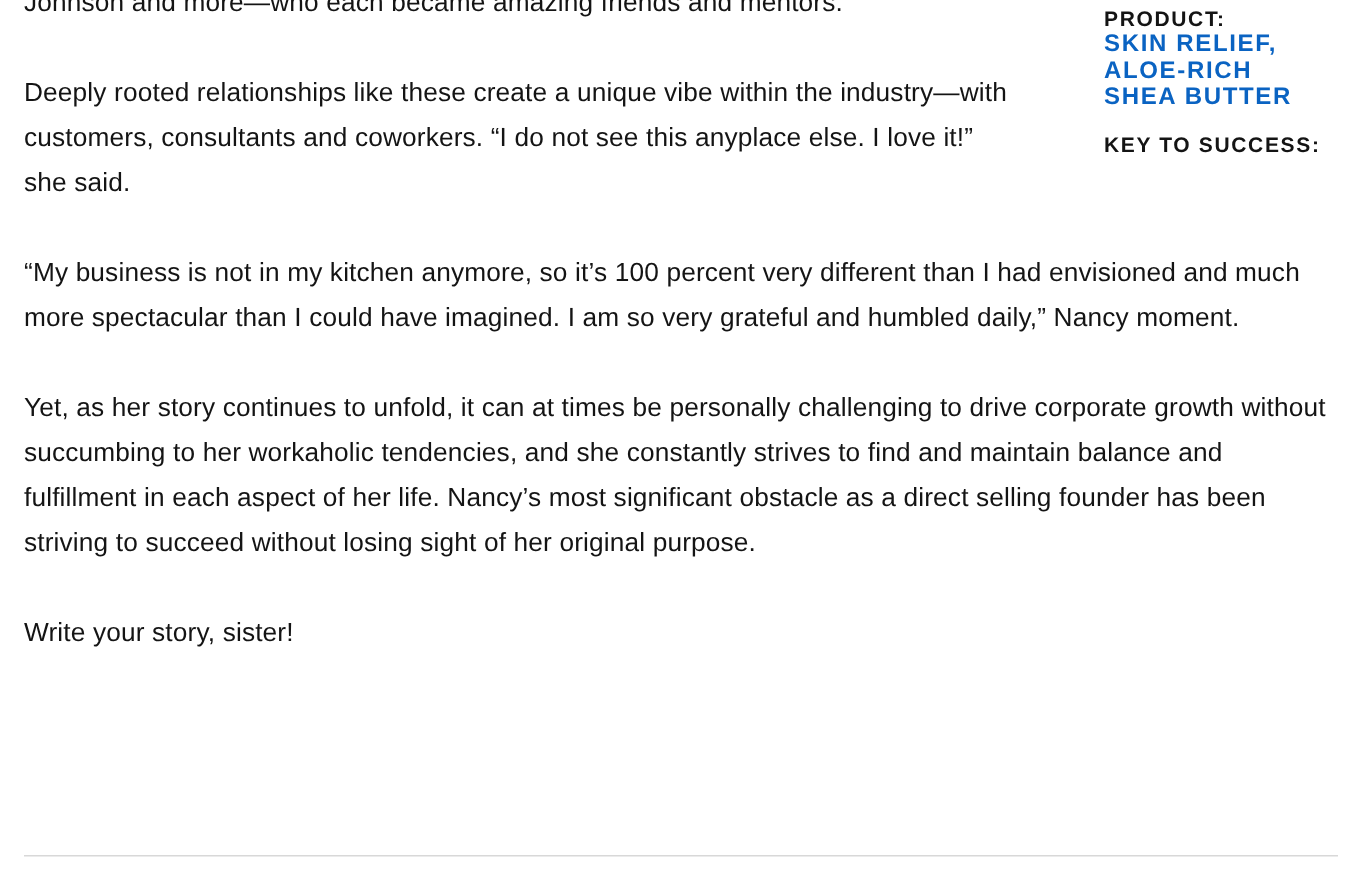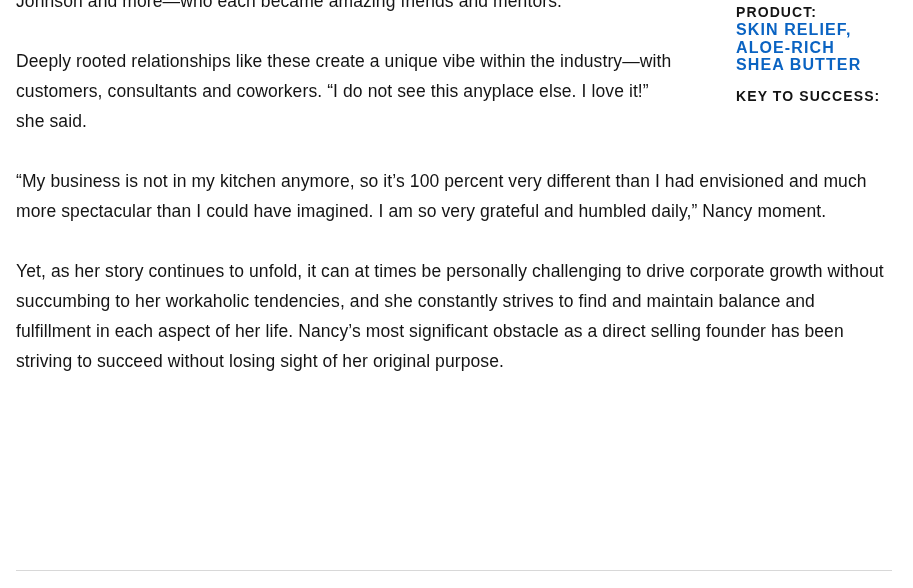--- a/index.html
+++ b/index.html
@@ -85,20 +85,21 @@
 </head>
 <body>
 
 <div class="page">
 
   <div class="article">
     <p class="wide clipped">Johnson and more—who each became amazing friends and mentors.</p>
     <p class="narrow">Deeply rooted relationships like these create a unique vibe within the industry—with customers, consultants and coworkers. “I do not see this anyplace else. I love it!” she said.</p>
     <p class="wide">“My business is not in my kitchen anymore, so it’s 100 percent very different than I had envisioned and much more spectacular than I could have imagined. I am so very grateful and humbled daily,” Nancy moment.</p>
     <p class="wide">Yet, as her story continues to unfold, it can at times be personally challenging to drive corporate growth without succumbing to her workaholic tendencies, and she constantly strives to find and maintain balance and fulfillment in each aspect of her life. Nancy’s most significant obstacle as a direct selling founder has been striving to succeed without losing sight of her original purpose.</p>
+    <p class="wide">Write your story, sister!</p>
   </div>
 
   <aside class="sidebar">
     <div class="fact">
       <p class="fact-label">Favorite Product:</p>
       <p class="fact-value">Skin Relief, Aloe-Rich Shea Butter</p>
     </div>
     <div class="fact">
       <p class="fact-label">Key to Success:</p>
     </div>

